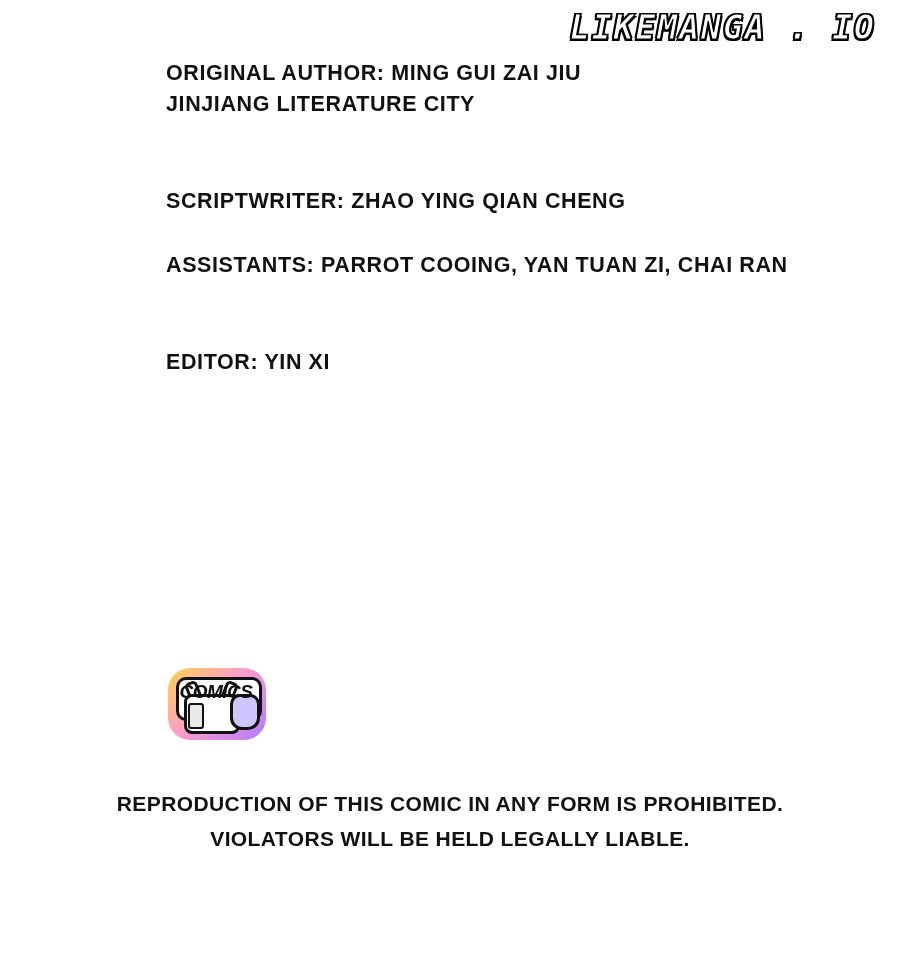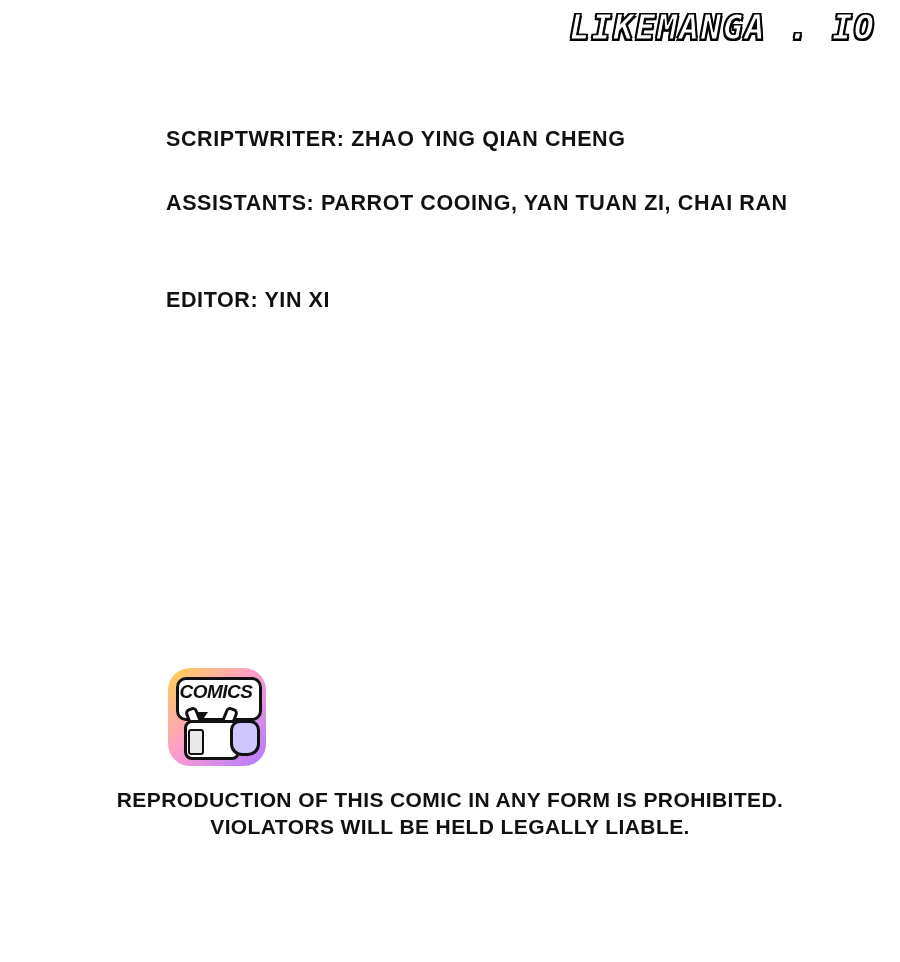--- a/index.html
+++ b/index.html
@@ -56,21 +56,21 @@
   .exclusive-row {
     position: absolute;
     left: 168px;
     top: 668px;
     display: flex;
     align-items: center;
     gap: 34px;
   }
   .logo {
     width: 98px;
-    height: 98px;
+    height: 72px;
     border-radius: 22px;
     background: linear-gradient(135deg, #ffd34d 0%, #ff9ec9 45%, #b07bff 100%);
     position: relative;
     overflow: hidden;
     flex: none;
   }
   .logo .speech {
     position: absolute;
     left: 8px;
     top: 9px;
@@ -158,32 +158,34 @@
   
   .notice {
     position: absolute;
     left: 0;
     top: 786px;
     width: 900px;
     text-align: center;
     font-family: "Liberation Sans", sans-serif;
     font-weight: bold;
     font-size: 21px;
-    line-height: 27px;
+    line-height: 35px;
     letter-spacing: 0.4px;
     color: #111111;
     white-space: pre-line;
   }
 </style>
 </head>
 <body>
 
 <div class="watermark">LIKEMANGA . IO</div>
 
 <div class="credits">
+  <div class="credit-line">ORIGINAL AUTHOR: MING GUI ZAI JIU
+JINJIANG LITERATURE CITY</div>
   <div class="credit-gap"></div>
   <div class="credit-gap"></div>
   <div class="credit-line">SCRIPTWRITER: ZHAO YING QIAN CHENG</div>
   <div class="credit-gap"></div>
   <div class="credit-line">ASSISTANTS: PARROT COOING, YAN TUAN ZI, CHAI RAN</div>
   <div class="credit-gap"></div>
   <div class="credit-gap"></div>
   <div class="credit-line">EDITOR: YIN XI</div>
 </div>
 

